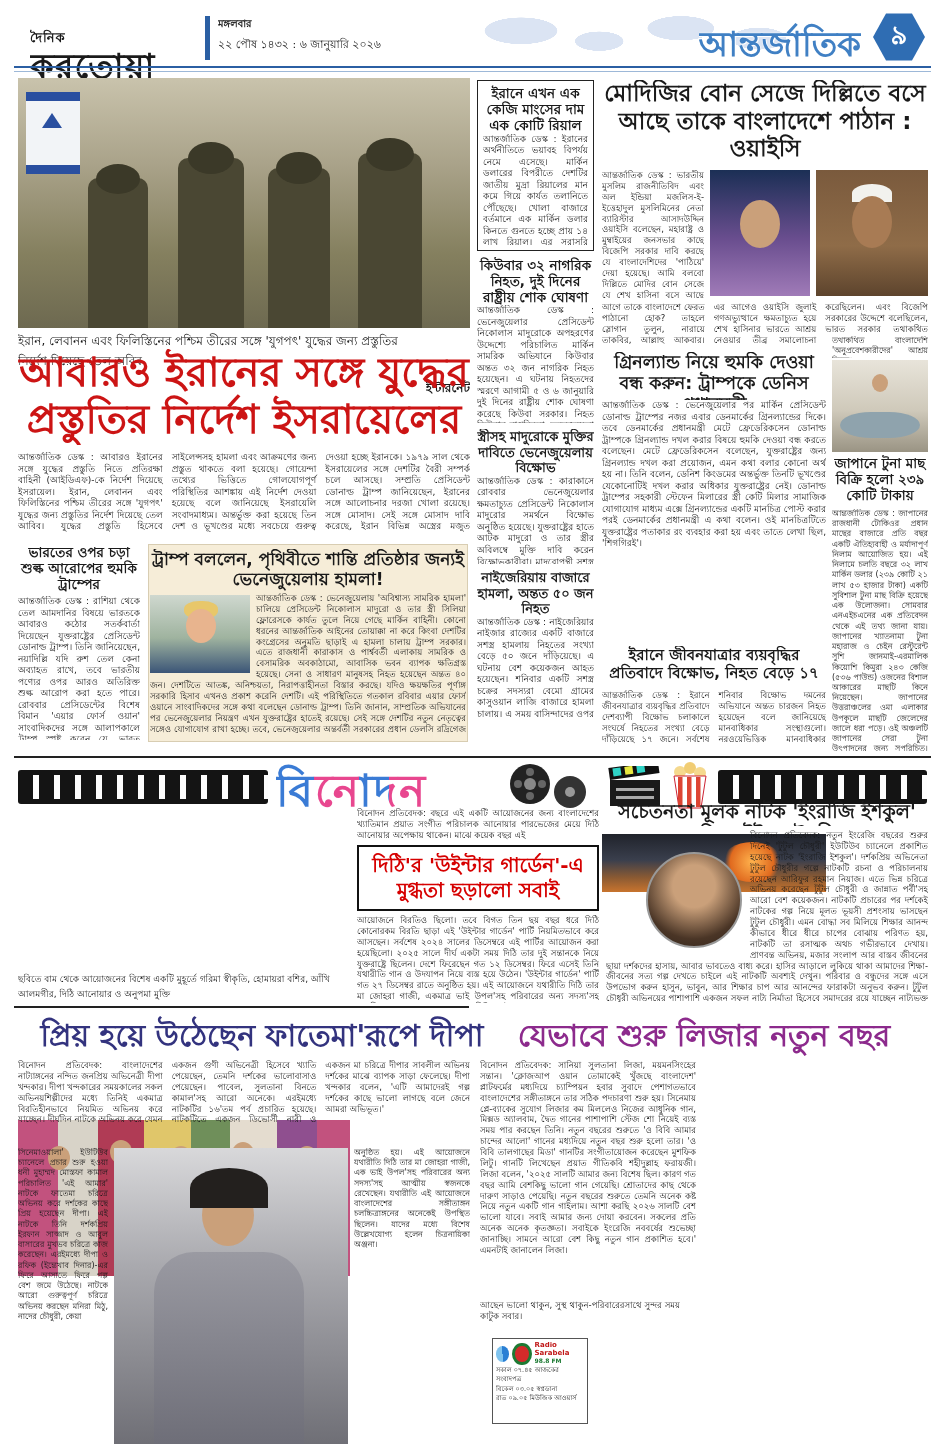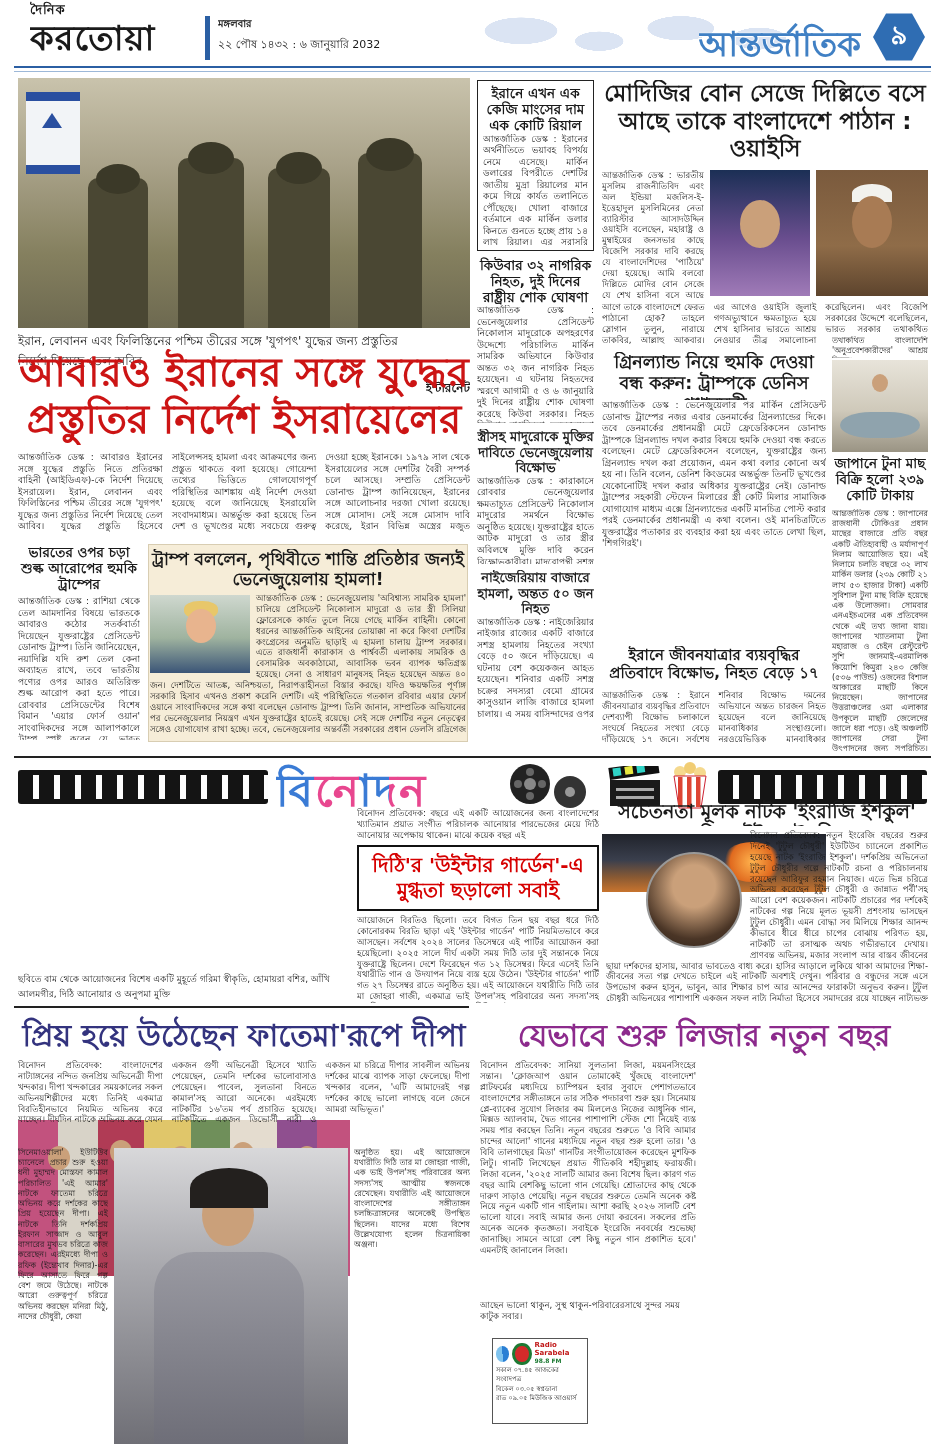--- a/index.html
+++ b/index.html
@@ -77,28 +77,28 @@
   .rl-c2{width:16px;height:16px;border-radius:50%;border:3px solid #1d7a33;background:#d42a2a;}
   .radio-name{color:#c01818;font-weight:800;font-size:7px;line-height:1.1;}
   .radio-web{background:#111;color:#fff;text-align:center;font-size:6.5px;padding:1px 0;margin-top:18px;}
   .svg-ic{display:block;}
 </style>
 </head>
 <body>
 
 <div class="page">
 
-  <div class="abs" style="left:30px;top:0;width:170px;height:50px;">
+  <div class="abs" style="left:30px;top:28px;width:170px;height:50px;">
     <div class="logo-top txt">দৈনিক</div>
     <div class="logo-main txt">করতোয়া</div>
   </div>
   <div class="abs vbar" style="left:205px;top:16px;height:44px;"></div>
   <div class="abs" style="left:218px;top:16px;width:200px;">
     <div class="day txt">মঙ্গলবার</div>
-    <div class="date txt">২২ পৌষ ১৪৩২ : ৬ জানুয়ারি 2032</div>
+    <div class="date txt">২২ পৌষ ১৪৩২ : ৬ জানুয়ারি ২০২৬</div>
   </div>
   <div class="abs mapwm" style="left:470px;top:10px;width:340px;height:52px;"></div>
   <div class="abs section-name txt" style="right:84px;top:18px;">আন্তর্জাতিক</div>
   <div class="abs hex" style="right:20px;top:12px;">
     <span>৯</span>
   </div>
   <div class="mast-rule"></div>
 
   <div class="abs ph ph-soldiers" style="left:18px;top:78px;width:452px;height:250px;">
     <div class="flag"></div>
@@ -246,21 +246,21 @@
   <div class="abs" style="left:606px;top:800px;width:322px;height:204px;">
     <div class="hl-blk txt" style="font-size:19px;height:26px;">সচেতনতা মূলক নাটক 'ইংরাজি ইশকুল' নিয়ে টুটুল চৌধুরী</div>
     <div class="txt jus body-xs" style="height:172px;margin-top:4px;">
       <div class="ph ph-tutul" style="float:left;width:92px;height:92px;margin:22px 8px 2px 40px;"></div>
       <span>বিনোদন প্রতিবেদক: নতুন ইংরেজি বছরের শুরুর দিনেই 'টুটুল চৌধুরী' ইউটিউব চ্যানেলে প্রকাশিত হয়েছে নাটক 'ইংরাজি ইশকুল'। দর্শকপ্রিয় অভিনেতা টুটুল চৌধুরীর গল্পে নাটকটি রচনা ও পরিচালনায় রয়েছেন আরিফুর রহমান নিয়াজ। এতে ভিন্ন চরিত্রে অভিনয় করেছেন টুটুল চৌধুরী ও জান্নাত পর্বী'সহ আরো বেশ কয়েকজন। নাটকটি প্রচারের পর দর্শকেই নাটকের গল্প নিয়ে মূলত ভূয়সী প্রশংসায় ভাসছেন টুটুল চৌধুরী। এমন বোদ্ধা সব মিলিয়ে শিক্ষার আনন্দ কীভাবে ধীরে ধীরে চাপের বোঝায় পরিণত হয়, নাটকটি তা রসাত্মক অথচ গভীরভাবে দেখায়। প্রাণবন্ত অভিনয়, মজার সংলাপ আর বাস্তব জীবনের ছায়া দর্শকদের হাসায়, আবার ভাবতেও বাধ্য করে। হাসির আড়ালে লুকিয়ে থাকা আমাদের শিক্ষা-জীবনের সত্য গল্প দেখতে চাইলে এই নাটকটি অবশ্যই দেখুন। পরিবার ও বন্ধুদের সঙ্গে এসে উপভোগ করুন হাসুন, ভাবুন, আর শিক্ষার চাপ আর আনন্দের ফারাকটা অনুভব করুন। টুটুল চৌধুরী অভিনয়ের পাশাপাশি একজন সফল নাট্য নির্মাতা হিসেবে সমাদরের রয়ে যাচ্ছেন নাট্যভক্ত থেকে তিনি একজন স্বনামধন্য অভিনেতা, নাটকটির প্রচারের পরপরই প্রশংসায় ভাসছেন সংশ্লিষ্টদের কাছ থেকেও প্রিয় এক অভিনেতা।</span>
     </div>
   </div>
 
   <div class="abs rule-h" style="left:14px;top:1006px;width:455px;"></div>
 
-  <div class="abs dipa-hl txt" style="left:18px;top:1012px;width:452px;height:44px;">প্রিয় হয়ে উঠেছেন ফাতেমা'রূপে দীপা</div>
+  <div class="abs dipa-hl txt" style="left:36px;top:1012px;width:452px;height:44px;">প্রিয় হয়ে উঠেছেন ফাতেমা'রূপে দীপা</div>
   <div class="abs txt jus body-xs cols3" style="left:18px;top:1060px;width:452px;height:84px;">বিনোদন প্রতিবেদক: বাংলাদেশের নাট্যাঙ্গনের নন্দিত জনপ্রিয় অভিনেত্রী দীপা খন্দকার। দীপা খন্দকারের সময়কালের সকল অভিনয়শিল্পীদের মধ্যে তিনিই একমাত্র বিরতিহীনভাবে নিয়মিত অভিনয় করে যাচ্ছেন। দীর্ঘদিন নাটকে অভিনয় করে যেমন একজন গুণী অভিনেত্রী হিসেবে খ্যাতি পেয়েছেন, তেমনি দর্শকের ভালোবাসাও পেয়েছেন। পাবেল, সুলতানা বিনতে কামাল'সহ আরো অনেকে। এরইমধ্যে নাটকটির ১৬'তম পর্ব প্রচারিত হয়েছে। নাটকটিতে একজন ডিভোর্সী নারী ও একজন মা চরিত্রে দীপার সাবলীল অভিনয় দর্শকের মাঝে ব্যাপক সাড়া ফেলেছে। দীপা খন্দকার বলেন, 'এটি আমাদেরই গল্প দর্শকের কাছে ভালো লাগছে বলে জেনে আমরা অভিভূত।'</div>
   <div class="abs" style="left:18px;top:1148px;width:452px;height:296px;display:flex;gap:6px;">
     <div class="txt jus" style="width:90px;font-size:8px;">সিনেমাওয়ালা' ইউটিউব চ্যানেলে প্রচার শুরু হওয়া ধনী মুহাম্মদ মোস্তফা কামাল পরিচালিত 'এই আমার' নাটকে ফাতেমা চরিত্রে অভিনয় করে দর্শকের কাছে প্রিয় হয়েছেন দীপা। এই নাটকে তিনি দর্শকপ্রিয় ইরফান সাজ্জাদ ও আবুল বাসারের মুখভব চরিত্রে কাজ করেছেন। এরইমধ্যে দীপা ও রফিক (ইন্তেখাব দিনার)-এর ফিরে আসাতে ফিরে গল্প বেশ জমে উঠেছে। নাটকে আরো গুরুত্বপূর্ণ চরিত্রে অভিনয় করছেন মনিরা মিঠু, নাদের চৌধুরী, কেয়া</div>
     <div class="ph ph-dipa" style="width:234px;height:296px;">
       <div class="face" style="left:88px;top:36px;width:52px;height:62px;"></div>
       <div style="position:absolute;left:76px;top:20px;width:78px;height:40px;background:#23201e;border-radius:50% 50% 0 0;"></div>
       <div style="position:absolute;left:40px;top:104px;width:150px;height:192px;background:linear-gradient(180deg,#9a9aa2,#6e6e78);border-radius:40px 40px 0 0;"></div>
     </div>
     <div class="txt jus" style="flex:1;font-size:8px;">অনুষ্ঠিত হয়। এই আয়োজনে যথারীতি দিঠি তার মা জোহরা গাজী, এক ভাই উপল'সহ পরিবারের অন্য সদস্য'সহ আত্মীয় স্বজনকে রেখেছেন। যথারীতি এই আয়োজনে বাংলাদেশের সঙ্গীতাঙ্গন চলচ্চিত্রাঙ্গনের অনেকেই উপস্থিত ছিলেন। যাদের মধ্যে বিশেষ উল্লেখযোগ্য হলেন চিত্রনায়িকা অঞ্জনা।</div>
   </div>

